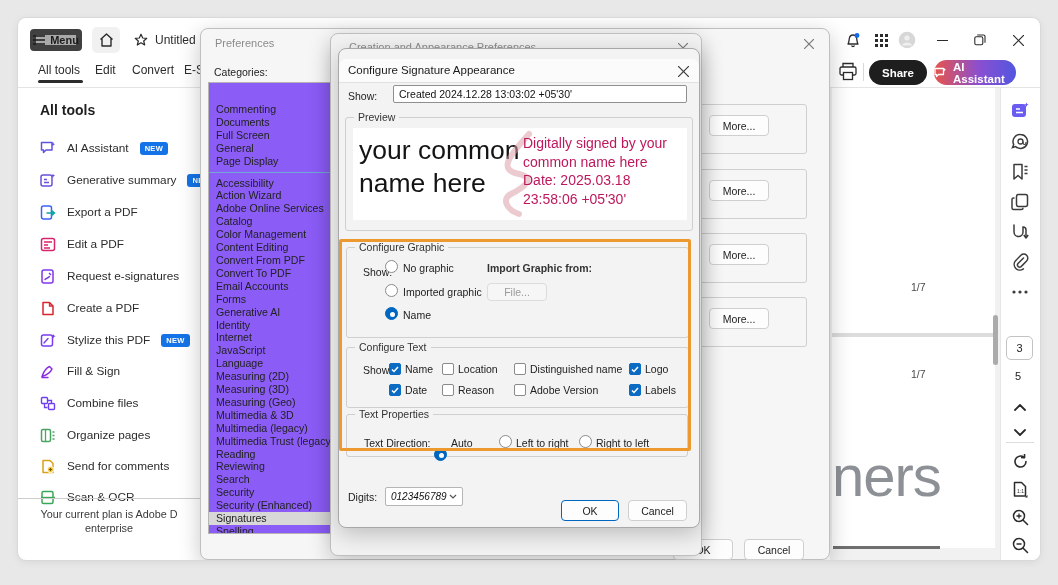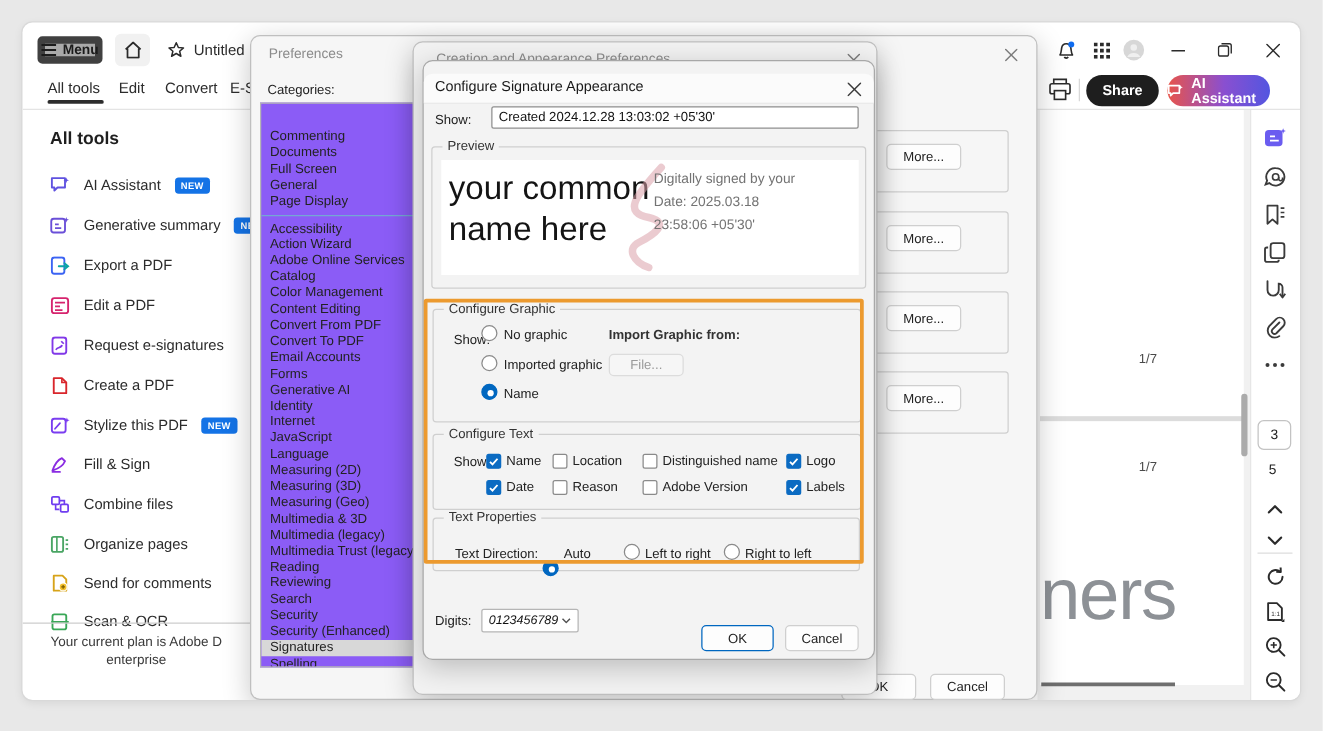--- a/index.html
+++ b/index.html
@@ -488,22 +488,23 @@
     <div class="abs" style="left:14px;top:79px;width:334px;height:92px;background:#fff;">
       <div class="abs" style="left:6px;top:6px;font-size:26.5px;line-height:33px;color:#141414;">
         <div>your common</div>
         <div>name here</div>
       </div>
       <div class="abs" style="left:136px;top:2px;">
         <svg width="58" height="88" viewBox="0 0 58 88">
             <path d="M40 4 C18 28 10 40 30 44 C48 48 34 58 22 64 C12 69 18 80 30 84" fill="none" stroke="#dba0aa" stroke-width="6" stroke-linecap="round" opacity="0.55"></path>
           </svg>
       </div>
-      <div class="abs" style="left:170px;top:6px;width:162px;font-size:11px;line-height:18.6px;color:#737373;">
+      <div class="abs" style="left:170px;top:6px;width:162px;font-size:14px;line-height:18.6px;color:#be185d;">
         <div>Digitally signed by your</div>
+        <div>common name here</div>
         <div>Date: 2025.03.18</div>
         <div>23:58:06 +05'30'</div>
       </div>
     </div>
 
     <div class="abs group" style="left:7px;top:198px;width:343px;height:91px;">
       <span class="group-label">Configure Graphic</span>
     </div>
     <div class="abs lbl" style="left:24px;top:217px;">Show:</div>
     <div class="abs radio" style="left:46px;top:211px;"></div>

